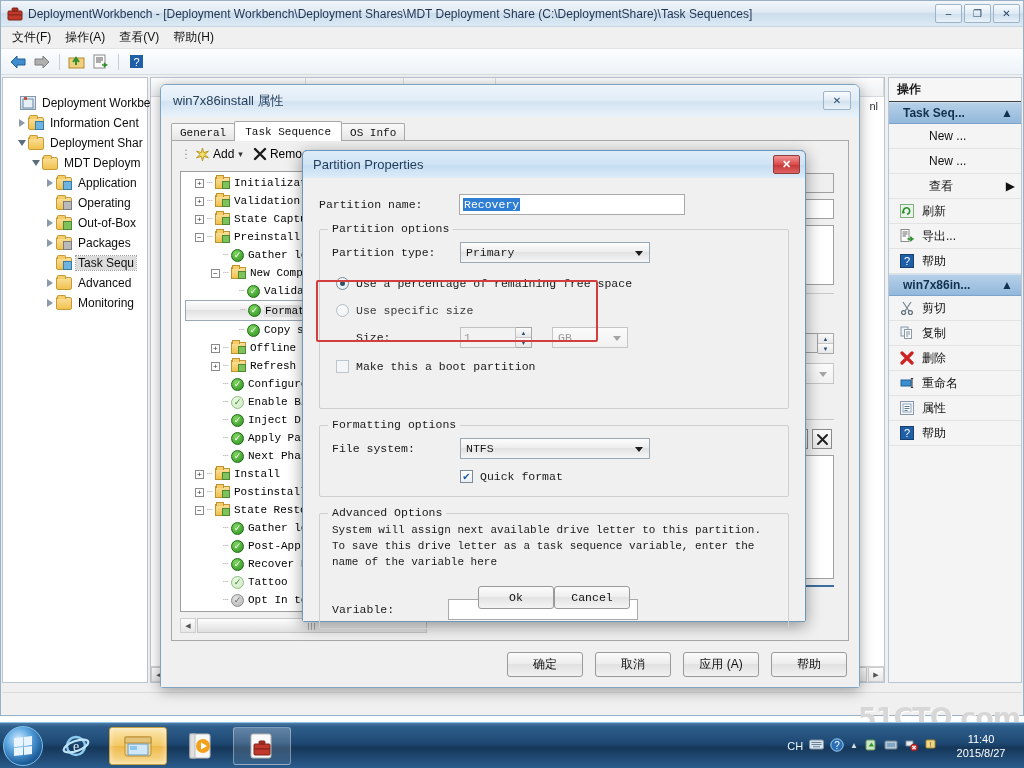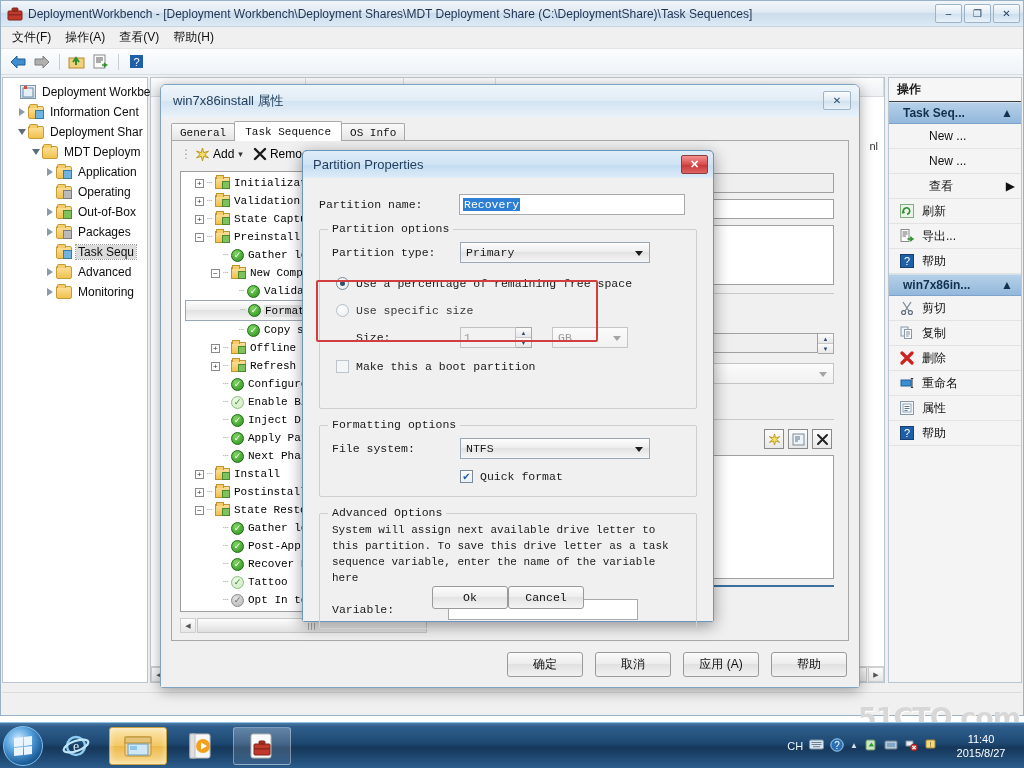--- a/index.html
+++ b/index.html
@@ -75,21 +75,21 @@
   .pane-mid {
     position: absolute; left: 149px; top: 1px; right: 138px; bottom: 32px;
     background: #fff; border: 1px solid #b9c5d1;
   }
   .pane-actions {
     position: absolute; right: 1px; top: 1px; width: 134px; bottom: 32px;
     background: #f4f4f4; border: 1px solid #b9c5d1;
   }
 
   
-  .tree { padding: 4px 0 0 2px; font-size: 12px; color: #0d0d0d; }
+  .tree { padding: 15px 0 0 2px; font-size: 12px; color: #0d0d0d; }
   .tnode { display: flex; align-items: center; height: 20px; white-space: nowrap; }
   .tnode .expander {
     width: 13px; height: 13px; flex: 0 0 auto;
     display: flex; align-items: center; justify-content: center;
     font-size: 8px; color: #6b7a89;
   }
   .tri { width:0;height:0;border-style:solid; }
   .tri-right { border-width: 4px 0 4px 6px; border-color: transparent transparent transparent #8a9aa8; }
   .tri-down { border-width: 6px 4px 0 4px; border-color: #5b6c7b transparent transparent transparent; }
   .folder {
@@ -244,21 +244,21 @@
   .btn {
     min-width:76px; height:25px; padding:0 10px;
     border:1px solid #9a9a9a; border-radius:3px;
     background: linear-gradient(to bottom,#fbfbfb,#ececec 48%, #e1e1e1 50%, #f2f2f2);
     font-size:12px; color:#111;
     display:flex;align-items:center;justify-content:center;
   }
 
   
   .part-dlg {
-    position:absolute; left:302px; top:150px; width:412px; height:472px;
+    position:absolute; left:302px; top:150px; width:504px; height:472px;
     border:1px solid #6a97be;
     border-radius:5px 5px 3px 3px;
     background:#000000;
     box-shadow: 0 4px 16px rgba(0,0,0,0.4);
   }
   .part-title {
     height: 27px; border-radius:4px 4px 0 0;
     background: linear-gradient(to bottom,#dfedf8 0%, #cfe3f4 50%, #c3dcf1 51%, #dcecf9 100%);
     position: relative; display:flex; align-items:center; padding-left:10px;
     font-size:13px; color:#1f3c5c;
@@ -531,21 +531,21 @@
         </div>
       </div>
 
       <div class="pane-mid">
         <div class="mid-colhdr">
           <div style="width:155px"></div>
           <div style="width:98px"></div>
           <div style="width:92px"></div>
           <div style="flex:1">uenc...</div>
         </div>
-        <div style="position:absolute;right:6px;top:22px;font-size:11px;color:#333;margin-top:40px;">nl</div>
+        <div style="position:absolute;right:6px;top:22px;font-size:11px;color:#333;">nl</div>
         <div class="hscroll">
           <div class="arrow">◀</div>
           <div class="thumb">|||</div>
           <div class="arrow">▶</div>
         </div>
       </div>
 
       <div class="pane-actions">
         <div class="act-header">操作</div>
 

